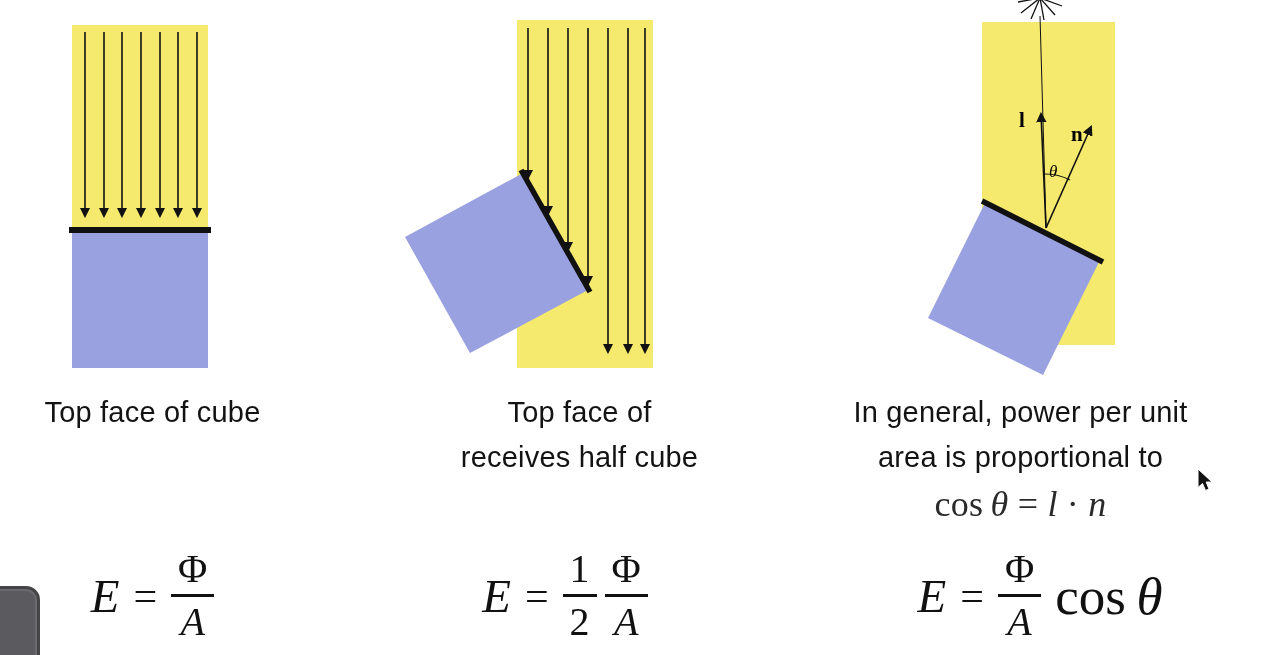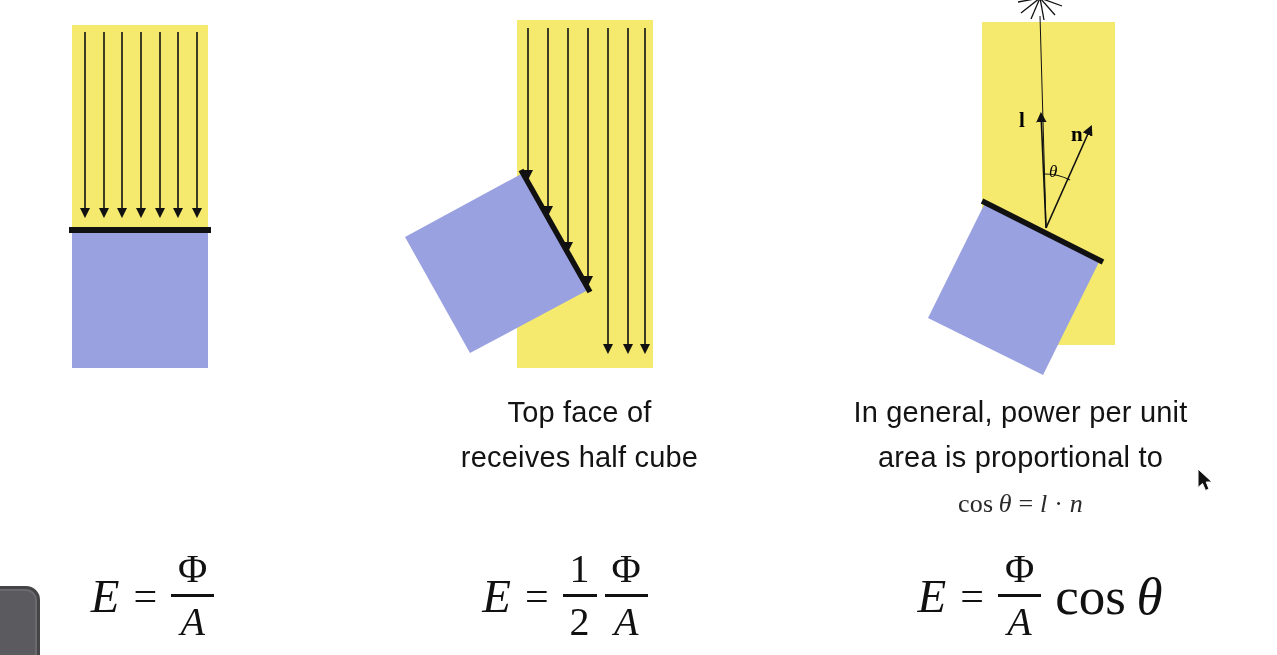--- a/index.html
+++ b/index.html
@@ -13,21 +13,21 @@
   svg.diagram{z-index:0;}
   .caption{
     position:absolute;z-index:2;text-align:center;
     font-size:29px;line-height:45px;color:#131313;letter-spacing:0.2px;
   }
   .cap1{left:5px;top:390px;width:295px;}
   .cap2{left:412px;top:390px;width:335px;}
   .cap3{left:813px;top:390px;width:415px;}
   .mathline{
     font-family:"Liberation Serif", serif;
-    font-size:26px;color:#2a2a2a;line-height:48px;
+    font-size:36px;color:#2a2a2a;line-height:48px;
   }
   .it{font-style:italic;}
   .equation{
     position:absolute;z-index:2;display:flex;align-items:center;justify-content:center;
     font-family:"Liberation Serif", serif;color:#111;
   }
   .eq1{left:35px;top:538px;width:235px;height:115px;}
   .eq2{left:440px;top:538px;width:250px;height:115px;}
   .eq3{left:880px;top:538px;width:320px;height:115px;}
   .eq-var{font-style:italic;font-size:47px;}
@@ -100,20 +100,21 @@
     <line x1="1046" y1="228" x2="1041" y2="114" stroke="#111" stroke-width="1.6" marker-end="url(#arrow)"></line>
     <line x1="1046" y1="228" x2="1091" y2="127" stroke="#111" stroke-width="1.6" marker-end="url(#arrow)"></line>
     <path d="M 1044 174 A 54 54 0 0 1 1070 180" fill="none" stroke="#111" stroke-width="1.2"></path>
     <text x="1019" y="127" font-family="Liberation Serif, serif" font-weight="bold" font-size="21">l</text>
     <text x="1071" y="141" font-family="Liberation Serif, serif" font-weight="bold" font-size="21">n</text>
     <text x="1049" y="177" font-family="Liberation Serif, serif" font-style="italic" font-size="17">θ</text>
   </g>
 </svg>
 
 <div class="caption cap1">
+  <div>Top face of cube</div>
 </div>
 
 <div class="caption cap2">
   <div>Top face of</div>
   <div>receives half cube</div>
 </div>
 
 <div class="caption cap3">
   <div>In general, power per unit</div>
   <div>area is proportional to</div>

